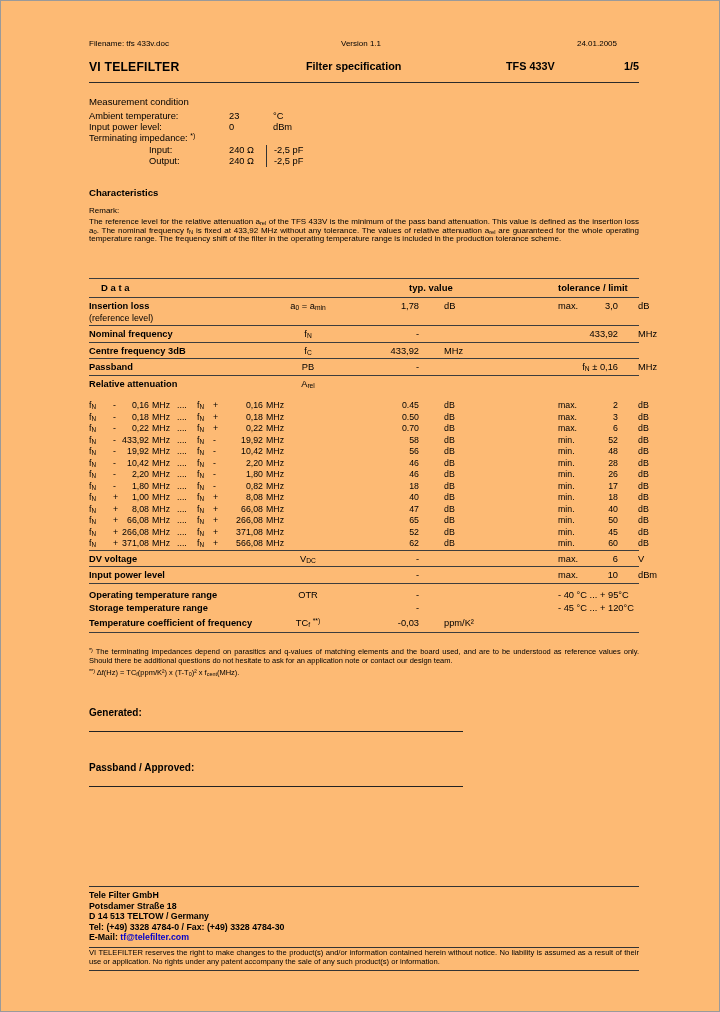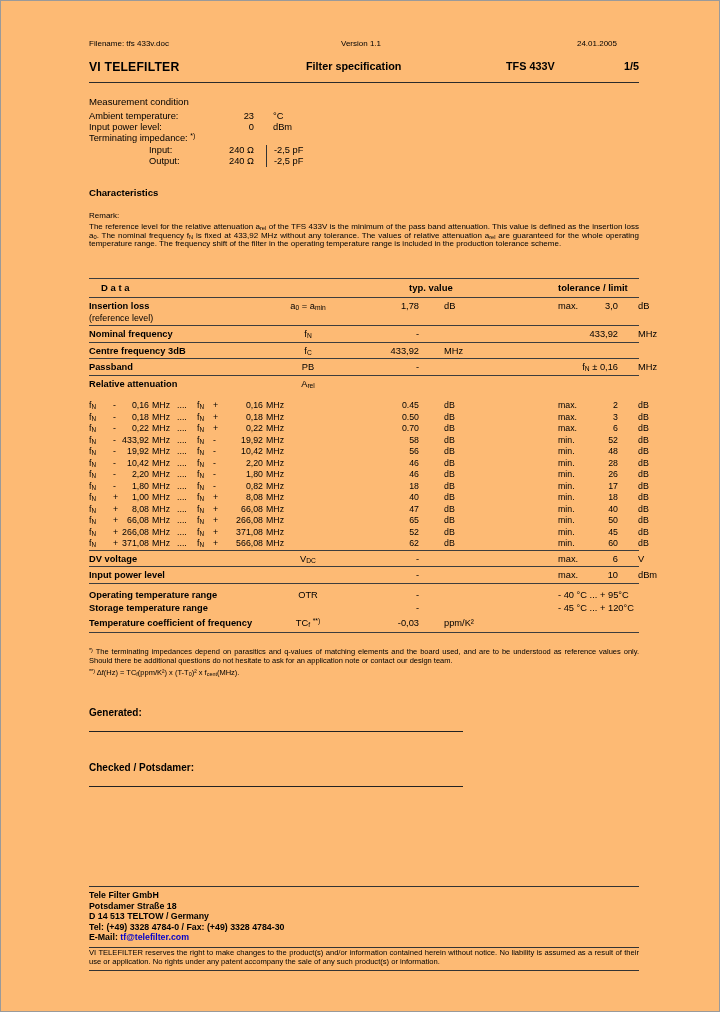--- a/index.html
+++ b/index.html
@@ -20,29 +20,29 @@
   
   #hdr{top:59px;height:22px;font-size:10.8px;font-weight:bold}
   #hdr span{position:absolute;white-space:nowrap}
   #hdr .brand{font-size:12.2px;letter-spacing:0.2px}
 
   
   #meas{top:95px}
   .mhead{font-weight:normal;font-size:9.6px;margin-bottom:4px}
   .mrow{display:grid;grid-template-columns:140px 25px 1fr;font-size:9.3px;line-height:11.2px}
   .mrow .ml.indent{padding-left:60px}
-  .mrow .mval{text-align:right;white-space:nowrap}
+  .mrow .mval{white-space:nowrap}
   .mrow .munit{padding-left:19px}
   .mrow .munit2{white-space:nowrap}
   .mrow .mval2{display:inline-block;margin-left:12px;border-left:1px solid #333;padding-left:7px}
 
   
   #chars{top:186px}
   .chead{font-weight:bold;font-size:9.6px}
-  .rlabel{font-size:8px;margin-top:13px}
+  .rlabel{font-size:8px;margin-top:8px}
   .remark{font-size:8px;line-height:8.6px;text-align:justify;margin-top:3px}
 
   
   #spec{top:277px}
   .thead{display:grid;grid-template-columns:240px 229px 1fr;border-top:1px solid #3d3d3d;border-bottom:1px solid #3d3d3d;font-weight:bold;font-size:9.5px;padding:3px 0;line-height:12px}
   .thead .c1{padding-left:12px}
   .thead .c2{padding-left:80px}
   .srow{display:grid;grid-template-columns:198px 42px 90px 139px 38px 22px 1fr;font-size:9.3px;line-height:11.5px;align-items:start;padding:3px 0 1px}
   .srow .lbl .bold{display:block}
   .srow .sublbl{display:block;font-size:8.9px}
@@ -461,21 +461,21 @@
 
   <div class="abs content" id="fnotes">
     <p class="fnote"><sup>*)</sup> The terminating impedances depend on parasitics and q-values of matching elements and the board used, and are to be understood as reference values only. Should there be additional questions do not hesitate to ask for an application note or contact our design team.</p>
     <p class="fnote fnote2"><sup>**)</sup>  Δf(Hz) = TC<sub>f</sub>(ppm/K²) x (T-T<sub>0</sub>)² x f<sub>cent</sub>(MHz).</p>
   </div>
 
   <div class="abs signline" id="generated">
     <div class="siglabel">Generated:</div>
   </div>
   <div class="abs signline" id="checked">
-    <div class="siglabel">Checked / Potsdamer:</div>
+    <div class="siglabel">Passband / Approved:</div>
   </div>
 
   <div class="abs content" id="footer">
     <div class="fline">Tele Filter GmbH</div>
     <div class="fline">Potsdamer Straße 18</div>
     <div class="fline">D 14 513 TELTOW / Germany</div>
     <div class="fline">Tel: (+49) 3328 4784-0 / Fax: (+49) 3328 4784-30</div>
     <div class="fline">
       <span>E-Mail: </span><a class="email">tf@telefilter.com</a>
     </div>

